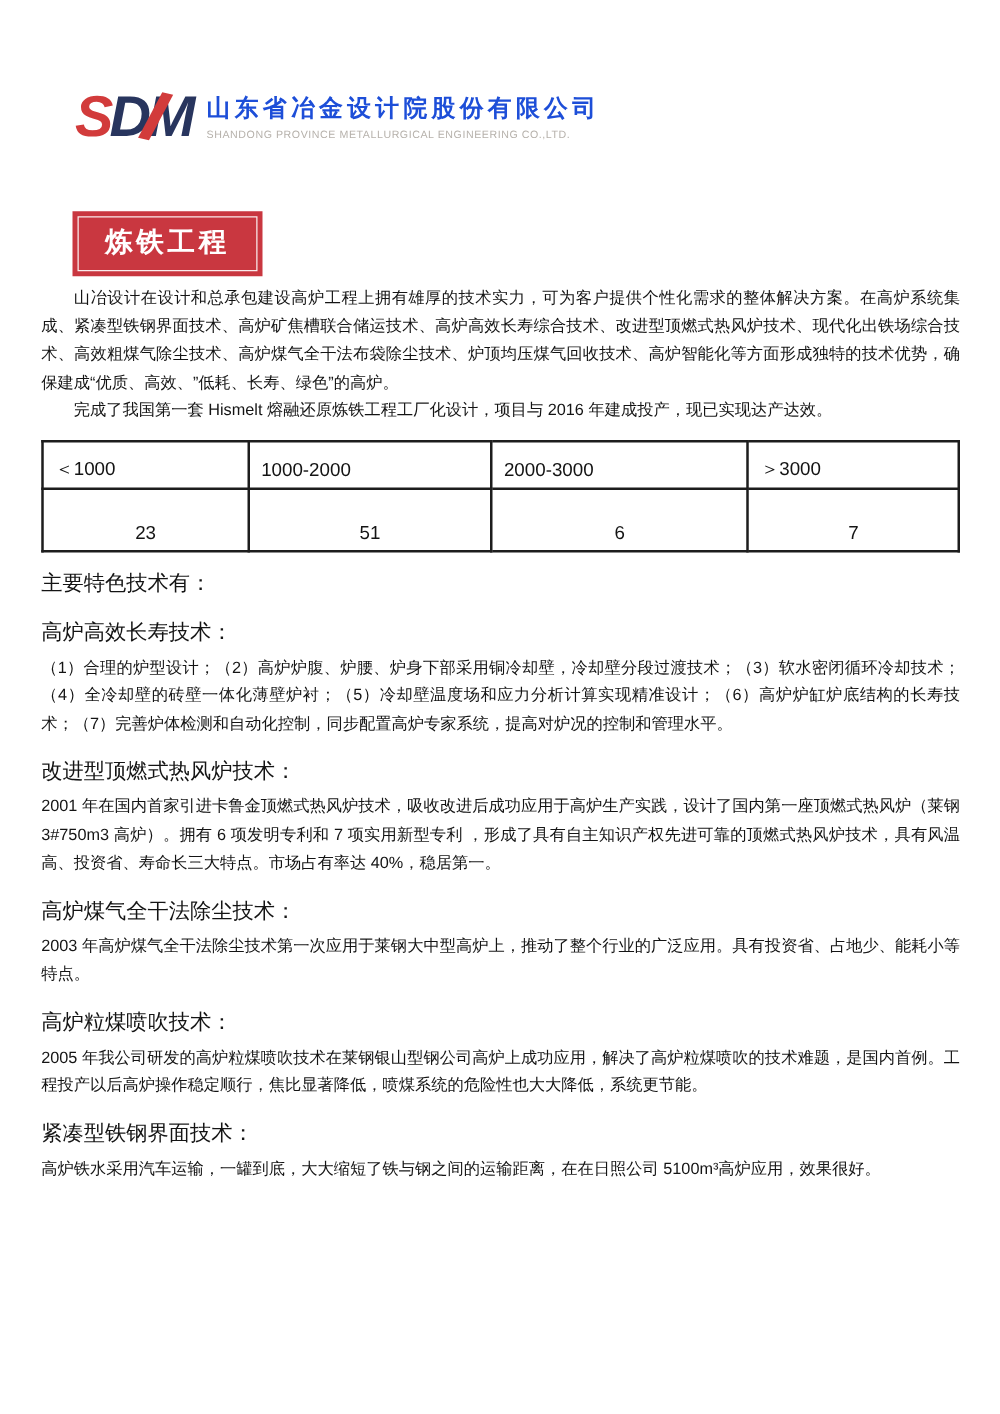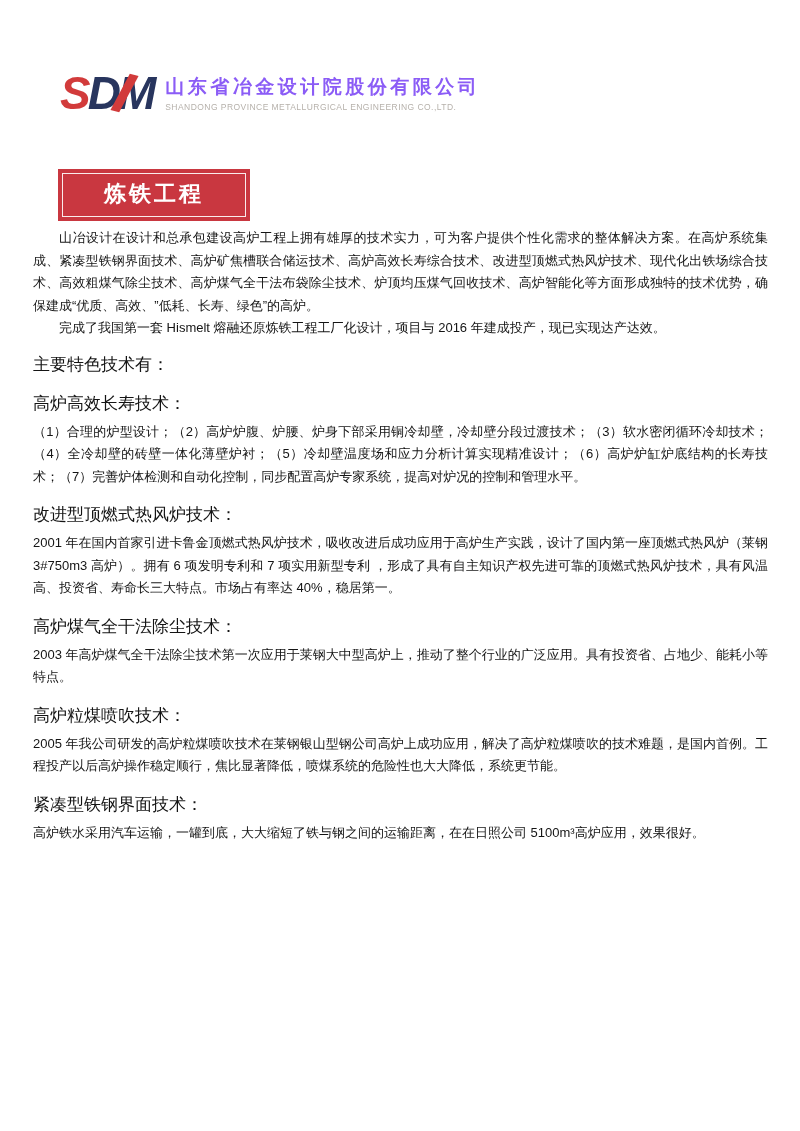--- a/index.html
+++ b/index.html
@@ -9,24 +9,24 @@
     font-family:"Liberation Sans","DejaVu Sans",sans-serif;color:#141414;
   }
   
   .header{margin-left:27px;display:flex;align-items:center;gap:12px;height:58px;margin-top:16px;}
   .logo{font-size:46px;font-weight:bold;font-style:italic;letter-spacing:-3px;line-height:1;position:relative;white-space:nowrap;}
   .logo-s{color:#d23b3b;}
   .logo-d{color:#28355e;}
   .logo-m{color:#28355e;position:relative;display:inline-block;}
   .m-stroke{position:absolute;left:2px;top:3px;width:9px;height:40px;background:#d23b3b;transform:rotate(14deg) skewX(-14deg);z-index:2;}
   .company{display:flex;flex-direction:column;justify-content:center;}
-  .company-cn{font-size:19px;font-weight:bold;letter-spacing:3.5px;color:#8b5cf6;}
+  .company-cn{font-size:19px;font-weight:bold;letter-spacing:3.5px;color:#1d4ed8;}
   .company-en{font-size:8.5px;letter-spacing:0.45px;color:#b6b1ab;margin-top:2px;}
   
-  .banner{margin:47px 0 0 25px;width:192px;background:#c93740;padding:4px;box-sizing:border-box;}
+  .banner{margin:47px 0 0 25px;width:152px;background:#c93740;padding:4px;box-sizing:border-box;}
   .banner-inner{border:1px solid rgba(255,255,255,0.9);text-align:center;padding:5px 0 7px;}
   .banner-title{color:#ffffff;font-size:22px;font-weight:bold;letter-spacing:3px;}
   
   .headline{margin:25px 0 0;text-indent:2em;font-size:17.5px;font-weight:bold;line-height:26px;}
   .body-p{font-size:13px;line-height:22.5px;text-align:justify;margin:0;}
   .p-first{margin-top:6px;}
   .indent{text-indent:2em;}
   
   table.vol{width:100%;border-collapse:collapse;table-layout:fixed;margin-top:12px;}
   table.vol th,table.vol td{border:2px solid #1d1d1d;font-weight:normal;font-size:15px;color:#141414;}
@@ -54,20 +54,42 @@
 
   <div class="banner">
     <div class="banner-inner">
       <span class="banner-title">炼铁工程</span>
     </div>
   </div>
 
   <p class="body-p indent p-first">山冶设计在设计和总承包建设高炉工程上拥有雄厚的技术实力，可为客户提供个性化需求的整体解决方案。在高炉系统集成、紧凑型铁钢界面技术、高炉矿焦槽联合储运技术、高炉高效长寿综合技术、改进型顶燃式热风炉技术、现代化出铁场综合技术、高效粗煤气除尘技术、高炉煤气全干法布袋除尘技术、炉顶均压煤气回收技术、高炉智能化等方面形成独特的技术优势，确保建成“优质、高效、”低耗、长寿、绿色”的高炉。</p>
   <p class="body-p indent">完成了我国第一套 Hismelt 熔融还原炼铁工程工厂化设计，项目与 2016 年建成投产，现已实现达产达效。</p>
 
+  <table class="vol">
+    <colgroup>
+      <col style="width:22.5%">
+        <col style="width:26.5%">
+        <col style="width:28%">
+        <col style="width:23%">
+    </colgroup>
+    <tbody>
+      <tr>
+        <th>＜1000</th>
+        <th>1000-2000</th>
+        <th>2000-3000</th>
+        <th>＞3000</th>
+      </tr>
+      <tr>
+        <td>23</td>
+        <td>51</td>
+        <td>6</td>
+        <td>7</td>
+      </tr>
+    </tbody>
+  </table>
 
   <div class="sec-h first">主要特色技术有：</div>
 
   <div class="sec-h">高炉高效长寿技术：</div>
   <p class="body-p sec-p">（1）合理的炉型设计；（2）高炉炉腹、炉腰、炉身下部采用铜冷却壁，冷却壁分段过渡技术；（3）软水密闭循环冷却技术；（4）全冷却壁的砖壁一体化薄壁炉衬；（5）冷却壁温度场和应力分析计算实现精准设计；（6）高炉炉缸炉底结构的长寿技术；（7）完善炉体检测和自动化控制，同步配置高炉专家系统，提高对炉况的控制和管理水平。</p>
 
   <div class="sec-h">改进型顶燃式热风炉技术：</div>
   <p class="body-p sec-p">2001 年在国内首家引进卡鲁金顶燃式热风炉技术，吸收改进后成功应用于高炉生产实践，设计了国内第一座顶燃式热风炉（莱钢 3#750m3 高炉）。拥有 6 项发明专利和 7 项实用新型专利 ，形成了具有自主知识产权先进可靠的顶燃式热风炉技术，具有风温高、投资省、寿命长三大特点。市场占有率达 40%，稳居第一。</p>
 
   <div class="sec-h">高炉煤气全干法除尘技术：</div>

